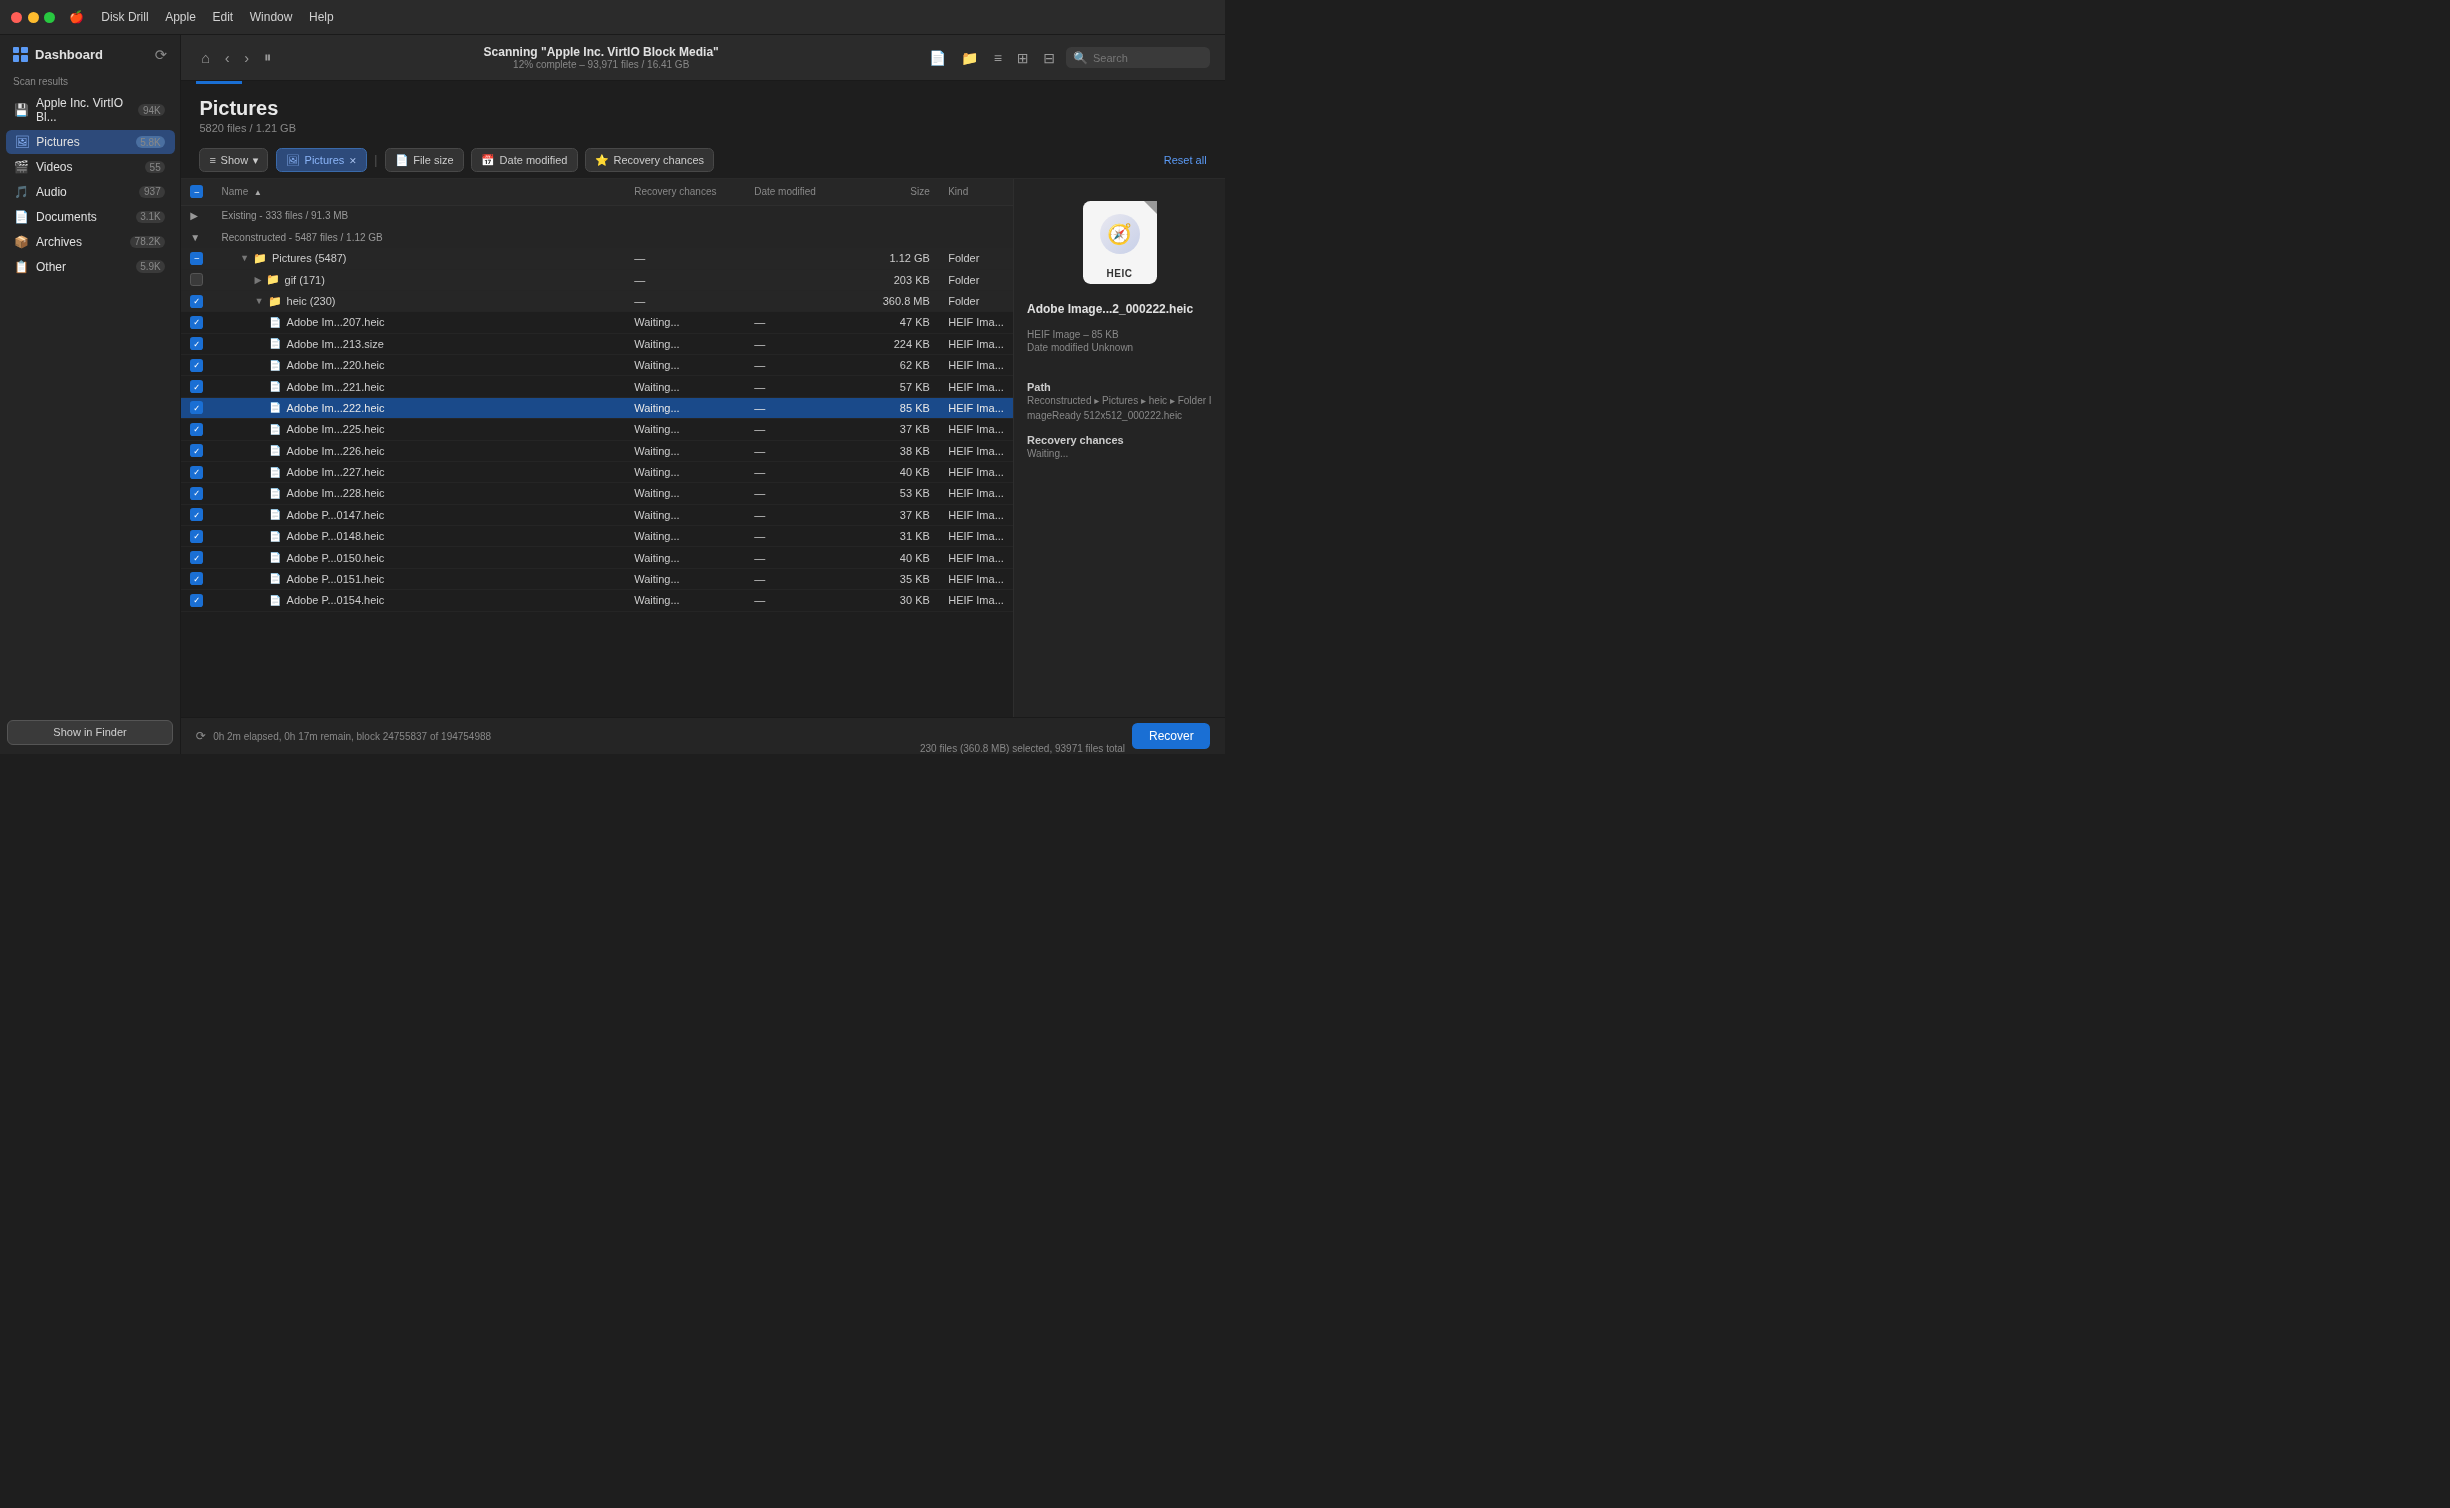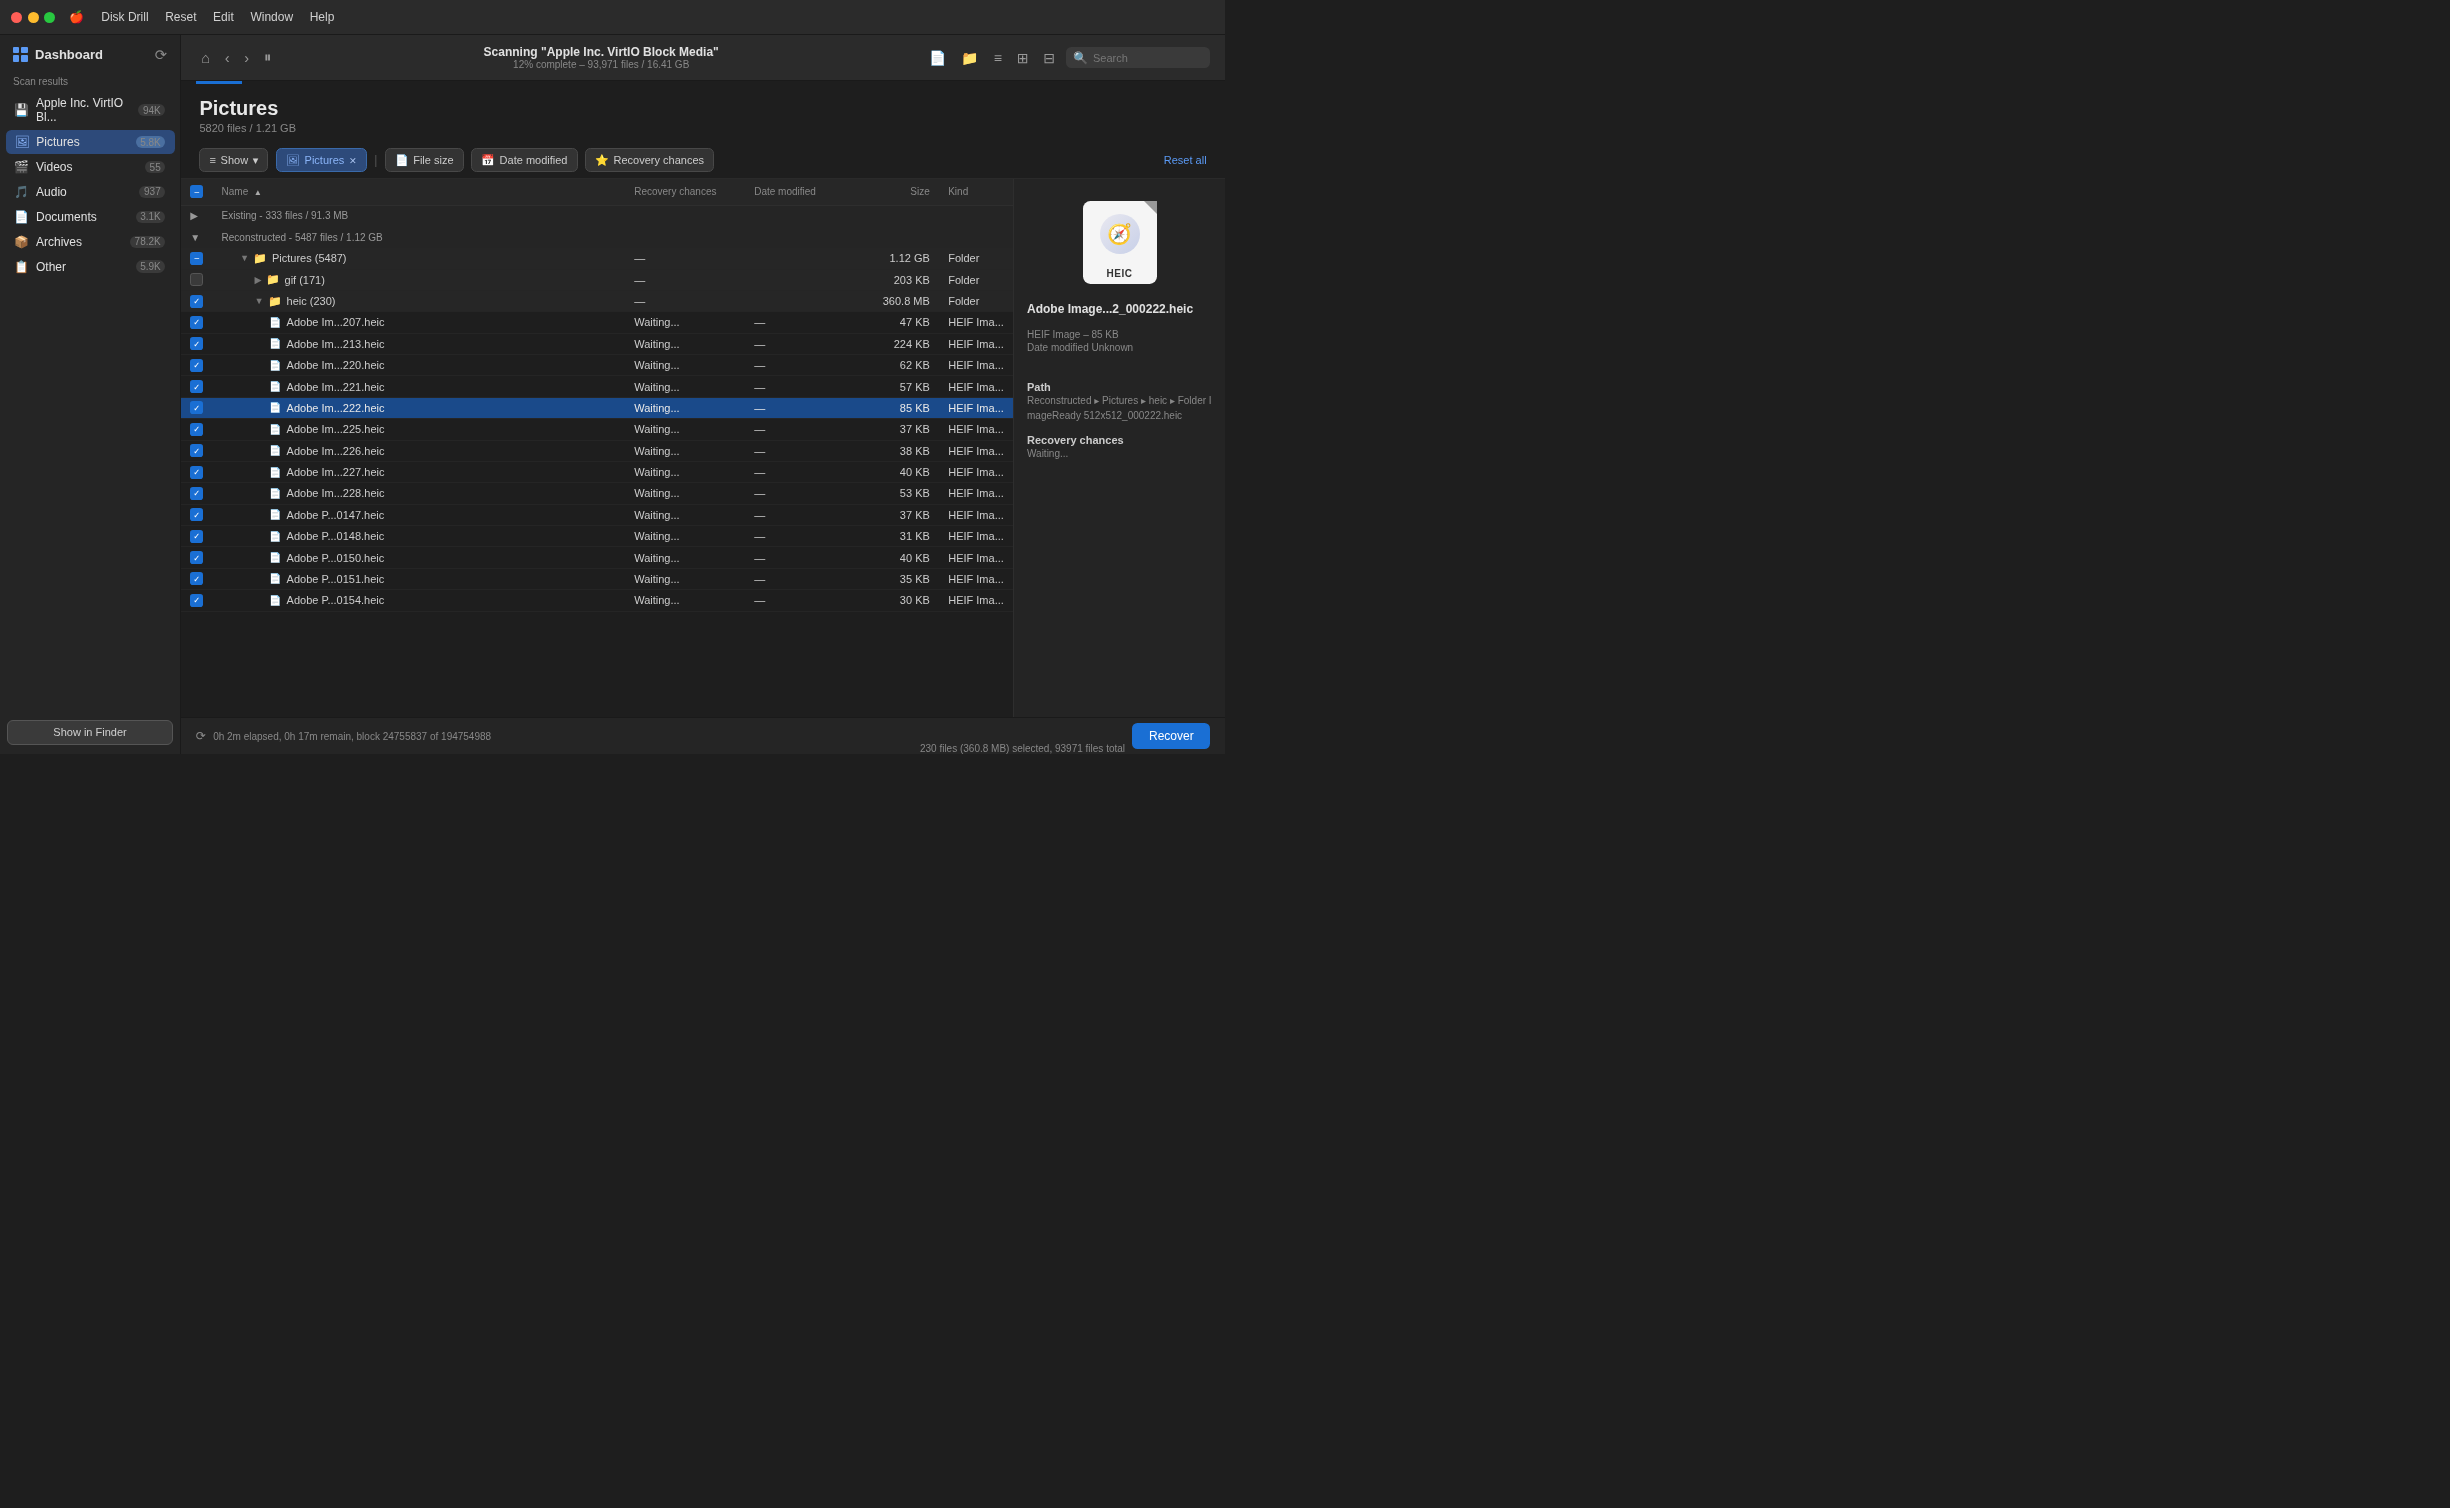--- a/index.html
+++ b/index.html
@@ -521,21 +521,21 @@
 
 <div class="titlebar">
   <div class="traffic-lights">
     <span class="tl-btn tl-close"></span>
     <span class="tl-btn tl-min"></span>
     <span class="tl-btn tl-max"></span>
   </div>
   <div class="menu-items">
     <span>🍎</span>
     <span>Disk Drill</span>
-    <span>Reset</span>
+    <span>Apple</span>
     <span>Edit</span>
     <span>Window</span>
     <span>Help</span>
   </div>
 </div>
 
 <div class="app-window">
 
   <div class="sidebar">
     <div class="sidebar-header">
@@ -762,21 +762,21 @@
             </tr>
             <tr>
               <td class="col-check">
                   <div class="cb-row">
                     <div class="cb">✓</div>
                   </div>
                 </td>
               <td class="col-name">
                   <div class="name-cell indent-3">
                     <span class="file-icon">📄</span>
-                    <span>Adobe Im...213.heic</span>
+                    <span>Adobe Im...213.size</span>
                   </div>
                 </td>
               <td>Waiting...</td>
               <td>—</td>
               <td class="col-size">224 KB</td>
               <td>HEIF Ima...</td>
             </tr>
             <tr>
               <td class="col-check">
                   <div class="cb-row">

